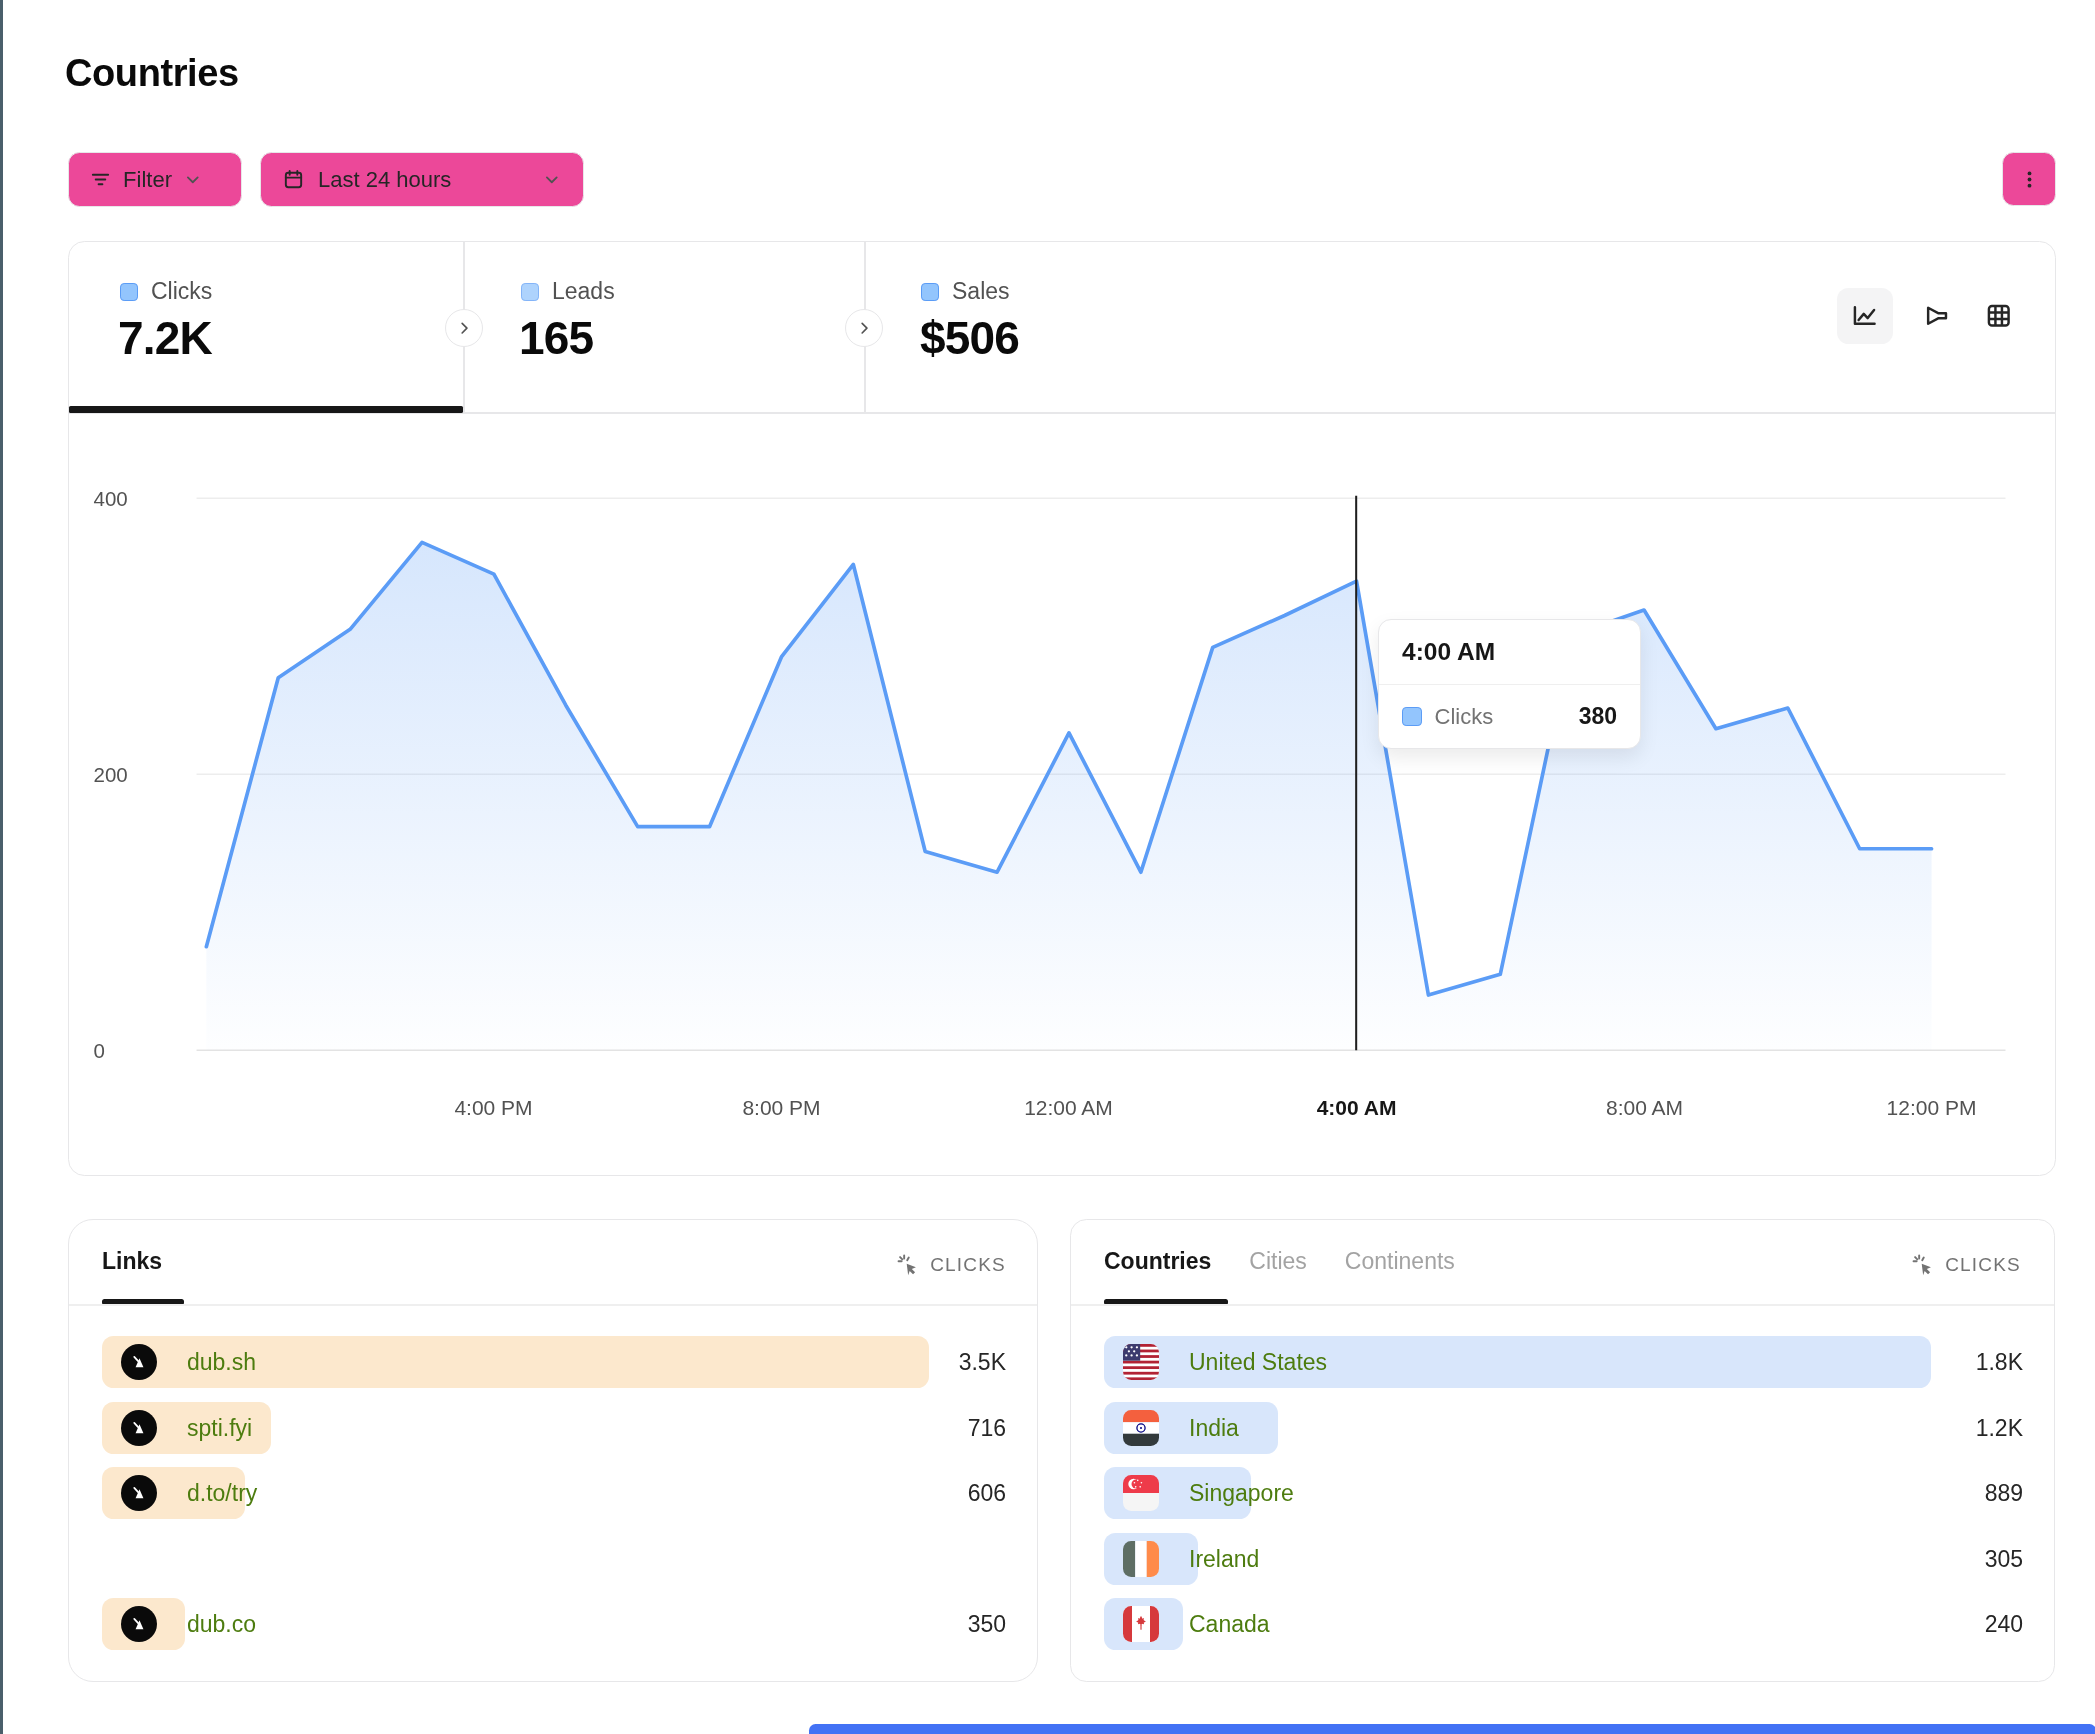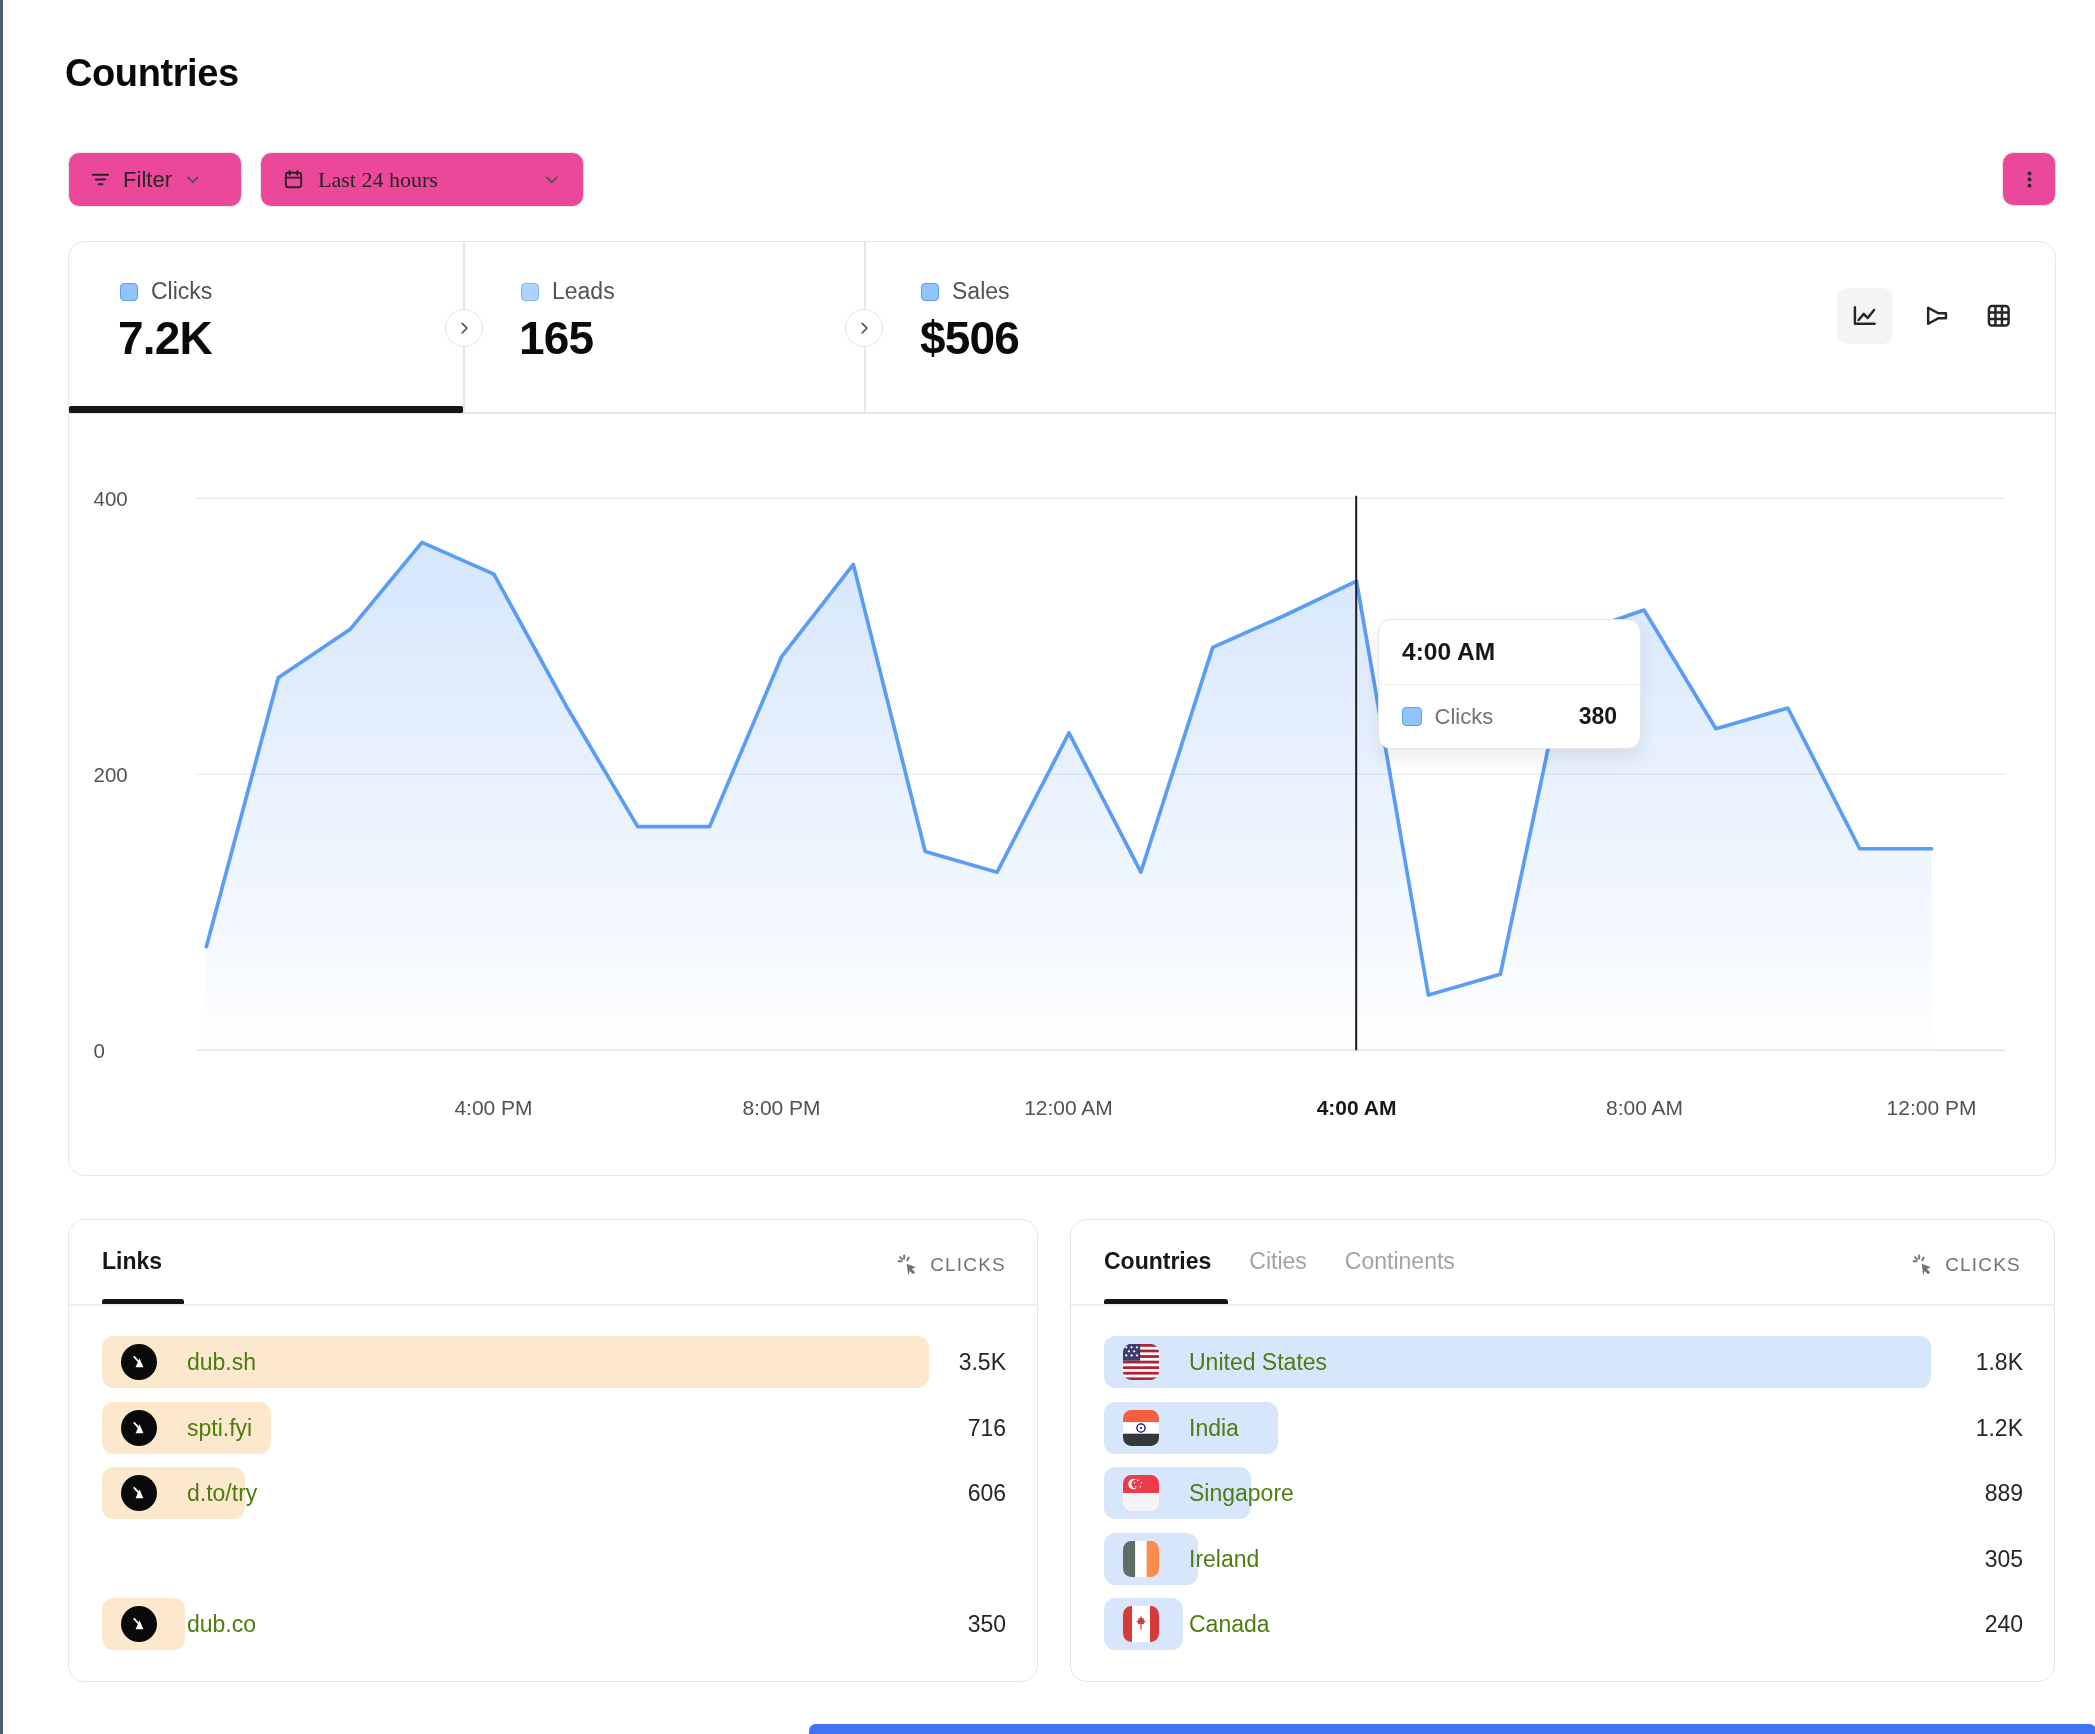--- a/index.html
+++ b/index.html
@@ -9,21 +9,21 @@
 
   
   .edge-left{left:0;top:0;width:2.5px;height:1735px;background:#4a5f6b;}
   .bottom-strip{left:809px;top:1724px;width:1287px;height:10.6px;background:#4372f5;border-radius:6.5px 6.5px 0 0;}
   .page-title{left:65px;top:52px;font-size:38px;font-weight:700;color:#0a0a0a;letter-spacing:-0.4px;}
 
   
   .btn{display:flex;align-items:center;background:#ec4899;border:1.6px solid #e7e7e9;border-radius:11.5px;
        box-sizing:border-box;cursor:pointer;}
   .filter-btn{left:68px;top:152px;width:174px;height:55px;padding:0 19.6px;gap:11.5px;}
-  .date-btn{left:260px;top:152px;width:324px;height:55px;padding:0 21px;gap:13px;font-family:Liberation Serif, serif;}
+  .date-btn{left:260px;top:152px;width:324px;height:55px;padding:0 21px;gap:13px;}
   .btn-label{font-size:22px;color:#262626;font-weight:500;white-space:nowrap;}
   .date-btn .chev{margin-left:auto;}
   .kebab-btn{left:2002px;top:152px;width:54px;height:54px;justify-content:center;}
   .icon{display:inline-flex;align-items:center;justify-content:center;color:#262626;}
 
   
   .stats-card{left:68px;top:241px;width:1988px;height:935px;border:1.6px solid #e7e7e9;border-radius:16.4px;
               box-sizing:border-box;background:#fff;}
   .tabs-divider-h{left:0;top:170px;width:100%;height:1.6px;background:#e7e7e9;}
   .tab-sep{top:0;width:1.6px;height:170px;background:#e7e7e9;}
@@ -47,21 +47,21 @@
   .tooltip{left:1309px;top:205px;width:263px;background:#fff;border:1.6px solid #e7e7e9;border-radius:13px;
            box-shadow:0 8.2px 19.6px rgba(0,0,0,.08);box-sizing:border-box;z-index:5;}
   .tooltip-head{padding:18px 23px;font-size:24.5px;font-weight:600;color:#171717;border-bottom:1.6px solid #efefef;}
   .tooltip-row{display:flex;align-items:center;gap:13px;padding:18px 23px;}
   .tooltip-series{font-size:22px;color:#737373;}
   .tooltip-value{margin-left:auto;font-size:23px;font-weight:700;color:#171717;}
   .tooltip .legend-sq{width:19.6px;height:19.6px;}
 
   
   .panel{top:1219px;height:463px;border:1.6px solid #e7e7e9;border-radius:16.4px;box-sizing:border-box;background:#fff;}
-  .links-panel{left:68px;width:970px;}
+  .links-panel{left:68px;width:970px;border-radius:25px;}
   .countries-panel{left:1070px;width:985px;}
   .panel-tabs{position:absolute;left:33px;top:28px;display:flex;gap:38px;}
   .panel-tab{font-size:23px;color:#a3a3a3;cursor:pointer;}
   .panel-tab.active{color:#171717;font-weight:600;}
   .panel-underline{position:absolute;top:79px;height:5.7px;background:#171717;border-radius:2.5px;}
   .panel-divider{position:absolute;left:0;top:84px;width:100%;height:1.6px;background:#efefef;}
   .metric-head{position:absolute;top:33px;display:flex;align-items:center;gap:9.8px;color:#737373;}
   .metric-label{font-size:19px;letter-spacing:1.2px;font-weight:500;}
   .row{position:absolute;left:33px;right:31px;height:52px;}
   .row-bar{position:absolute;left:0;top:0;height:52px;border-radius:11.5px;}

